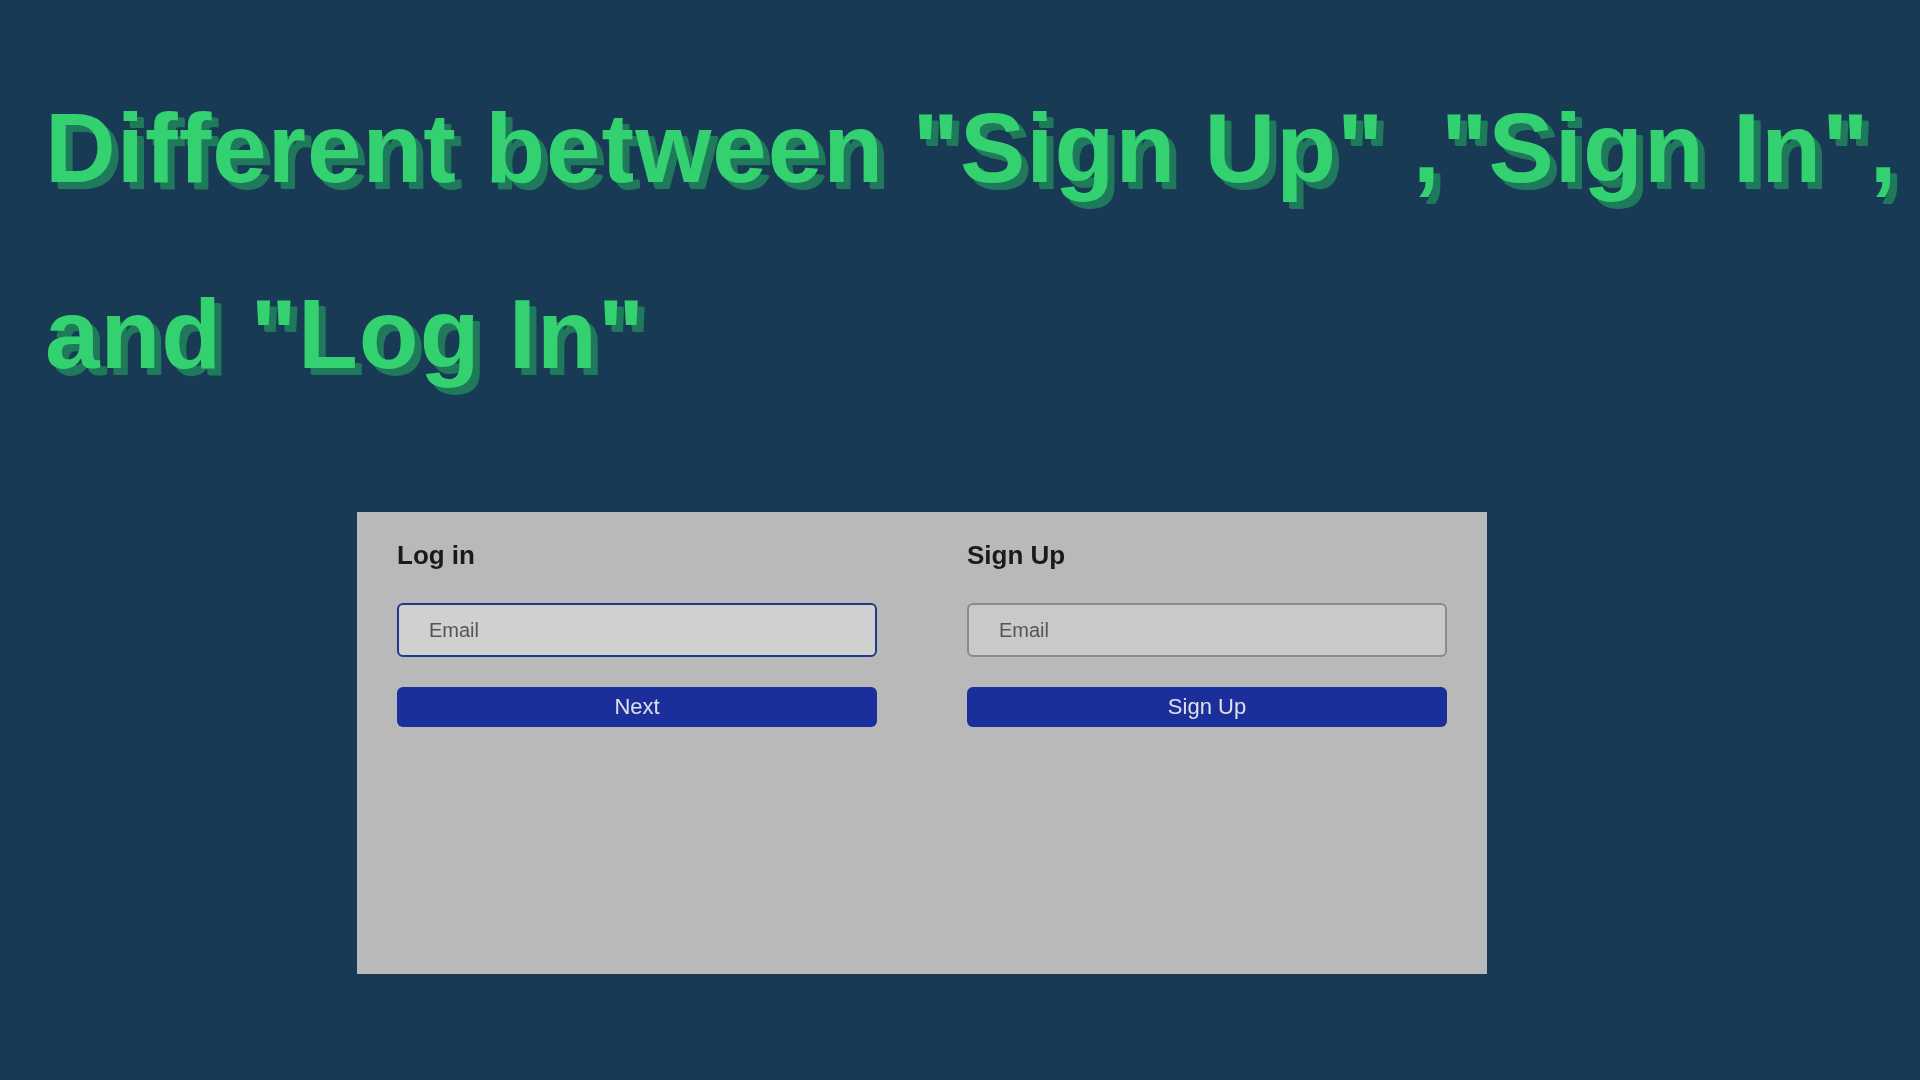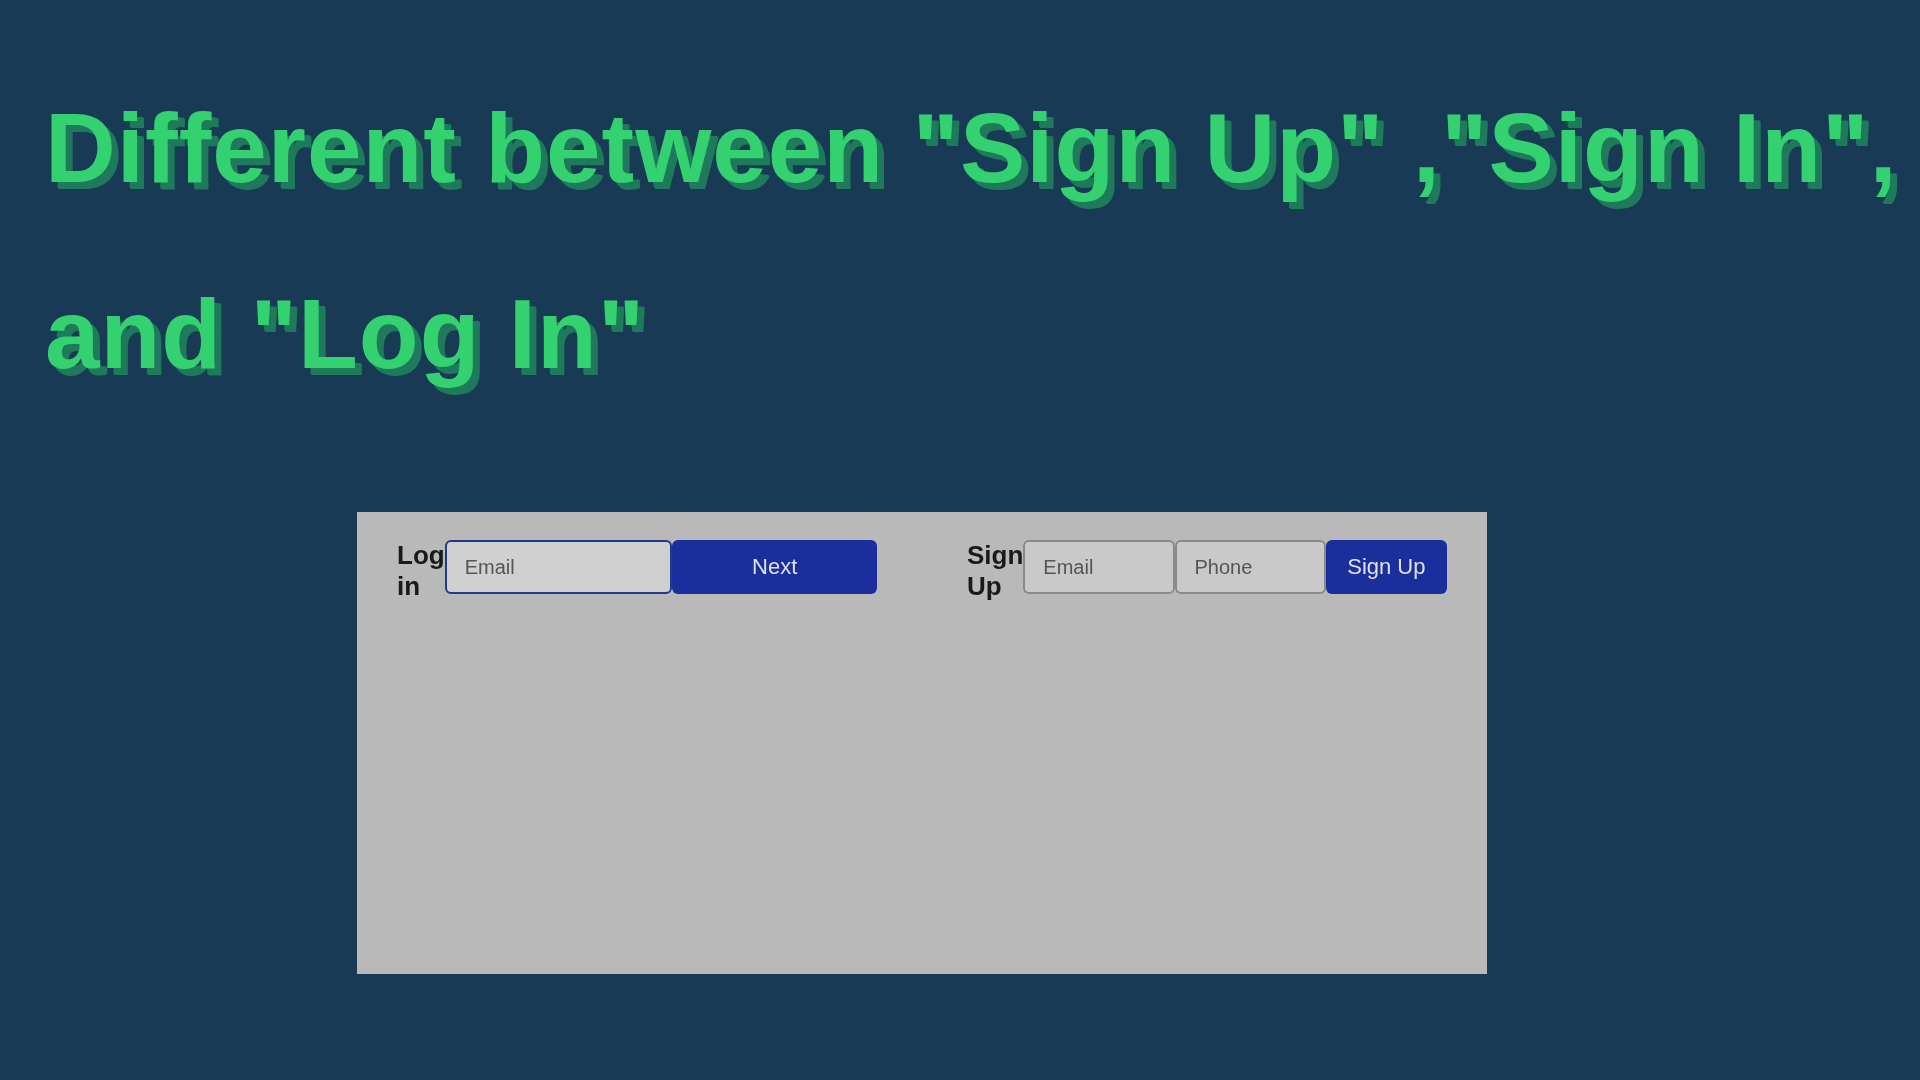--- a/index.html
+++ b/index.html
@@ -36,50 +36,50 @@
     width: 1130px;
     height: 462px;
     background-color: #b9b9b9;
     display: flex;
     padding: 28px 40px;
     gap: 90px;
   }
   .form-column {
     flex: 1;
     display: flex;
-    flex-direction: row;
+    flex-direction: column;
   }
   .form-heading {
     font-size: 26px;
     font-weight: 700;
     color: #1a1a1a;
     margin-bottom: 32px;
   }
   .form-input {
     width: 100%;
     height: 54px;
-    padding: 0 18px;
+    padding: 0 30px;
     font-size: 20px;
     color: #0c4a6e;
     background-color: #c9c9c9;
     border: 2px solid #8a8a8a;
     border-radius: 6px;
     margin-bottom: 30px;
     outline: none;
   }
   .form-input.focused {
     border: 2px solid #1e3a8a;
     background-color: #d0d0d0;
   }
   .form-input::placeholder {
     color: #555;
   }
   .form-button {
     width: 100%;
-    height: 54px;
+    height: 40px;
     background-color: #1a2f9c;
     color: #e0e0e8;
     border: none;
     border-radius: 6px;
     font-size: 22px;
     font-weight: 400;
     cursor: pointer;
   }
 </style>
 </head>
@@ -89,16 +89,15 @@
 
 <div class="form-container">
   <div class="form-column">
     <div class="form-heading">Log in</div>
     <input type="text" class="form-input focused" placeholder="Email" style="">
     <button class="form-button">Next</button>
   </div>
   <div class="form-column">
     <div class="form-heading">Sign Up</div>
     <input type="text" class="form-input" placeholder="Email" style="">
-    <input type="text" class="form-input" placeholder="Phone" style="">
     <button class="form-button">Sign Up</button>
   </div>
 </div>
 
 </body></html>

